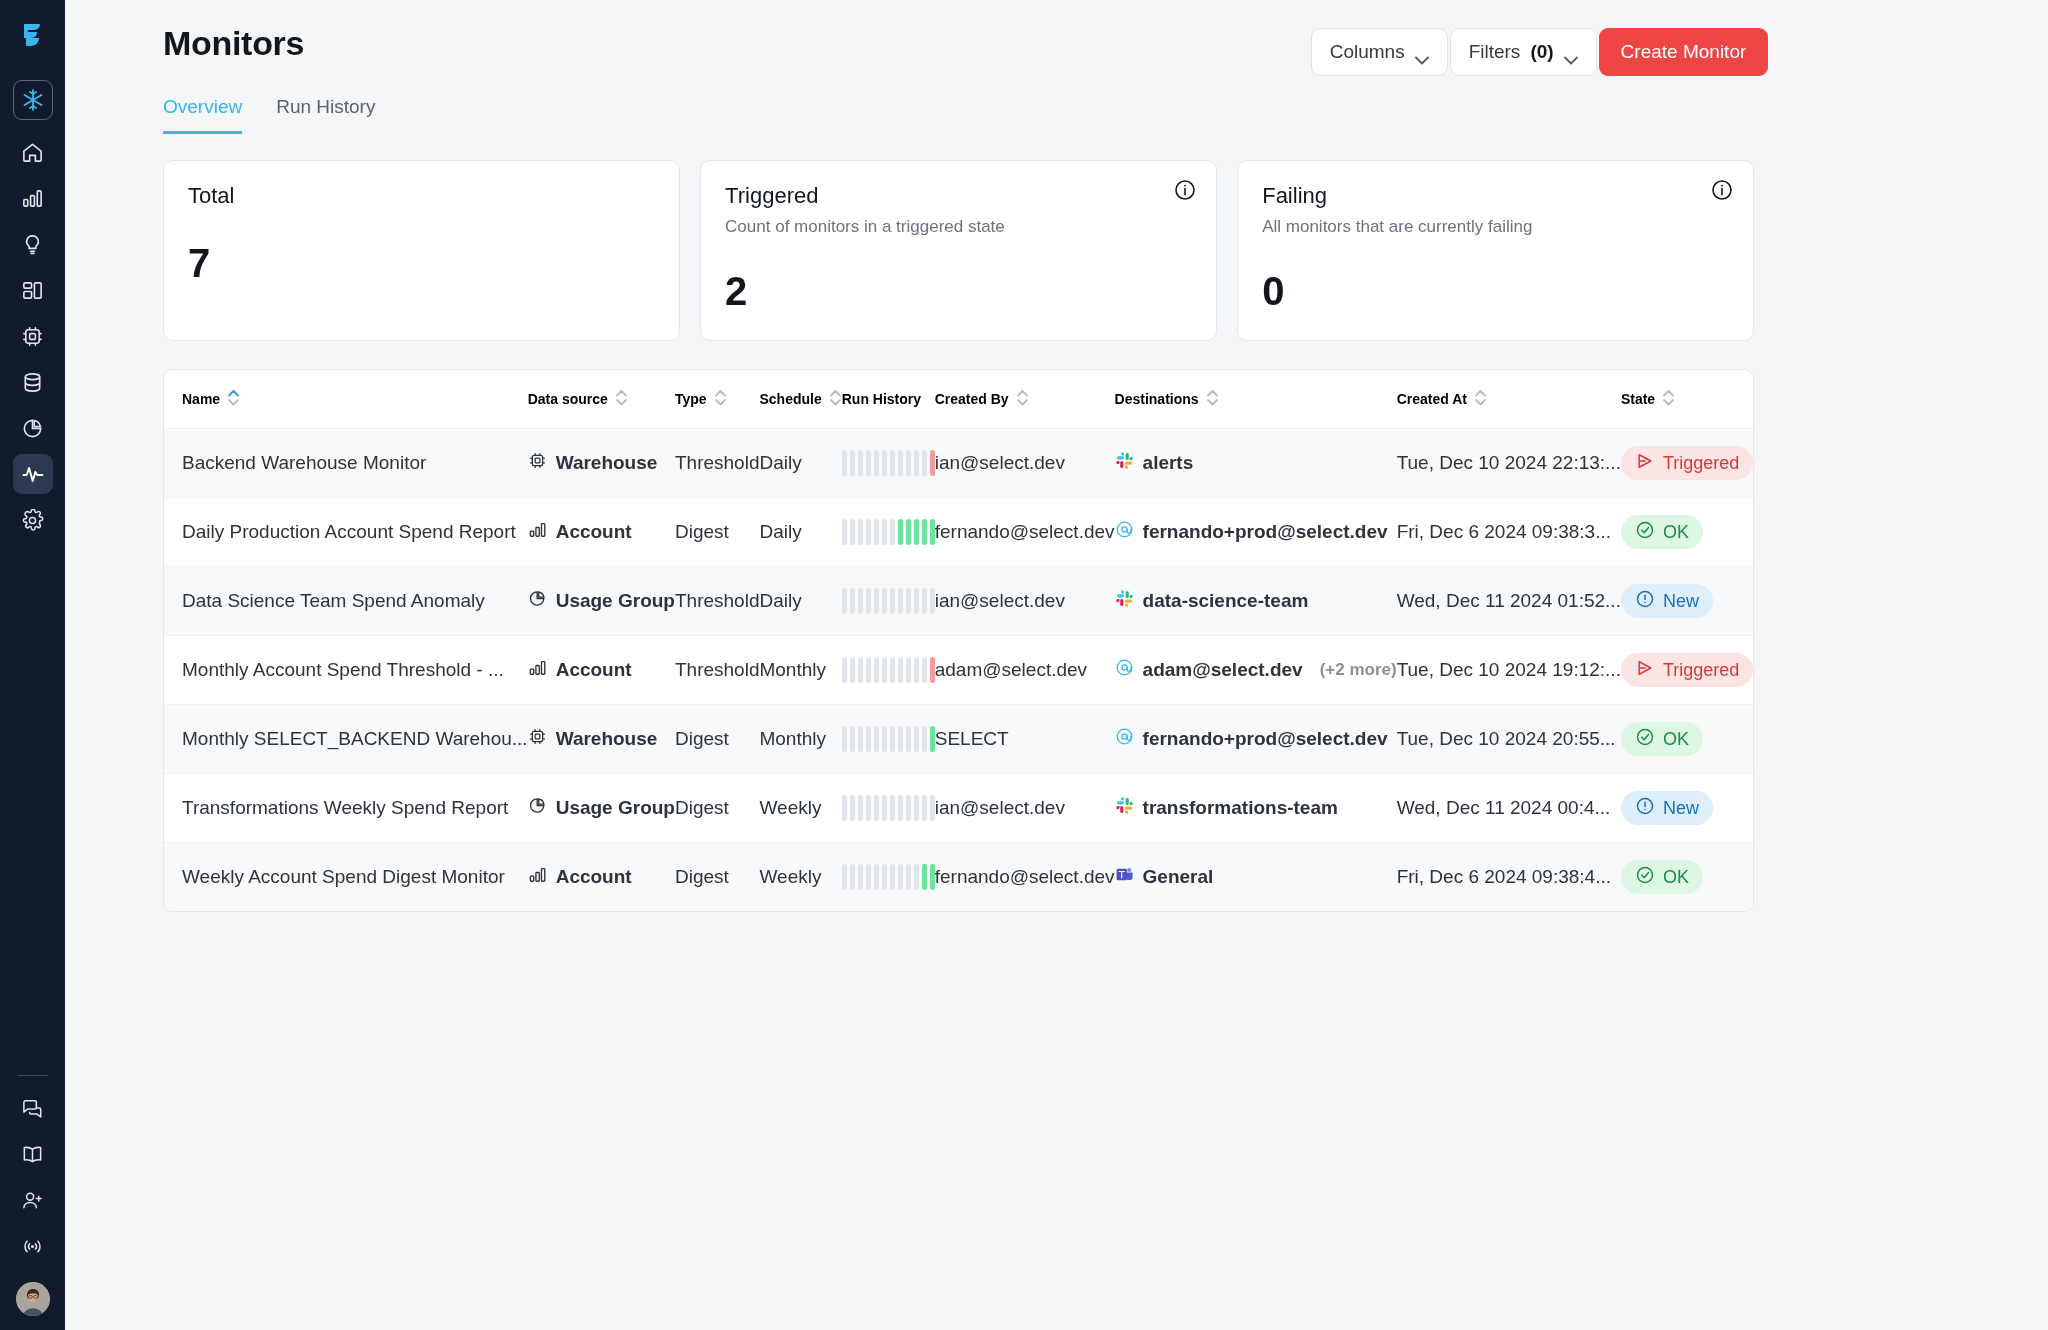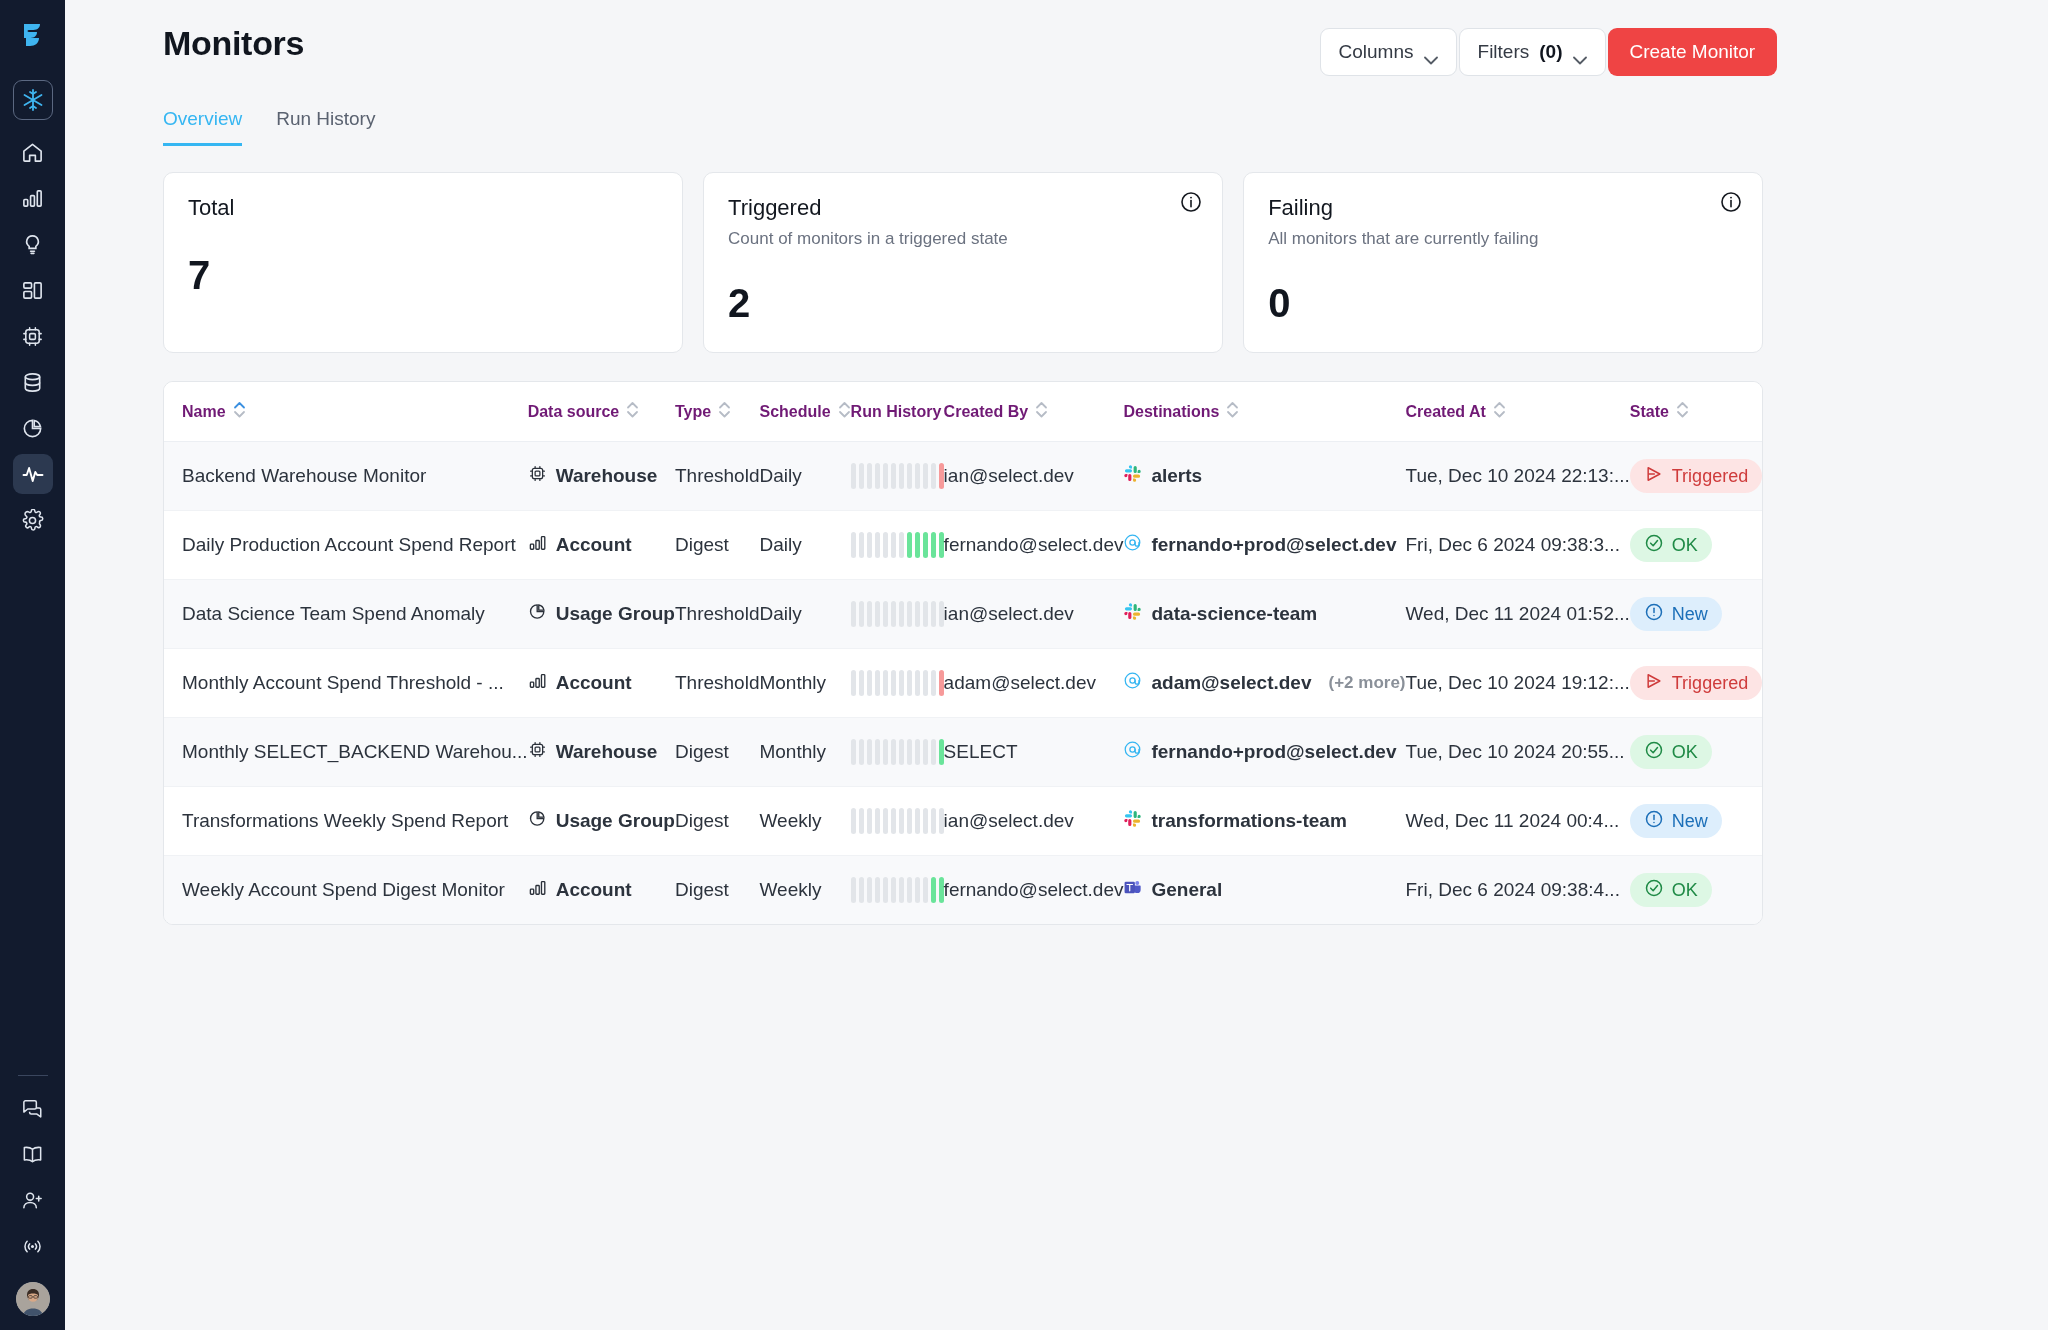--- a/index.html
+++ b/index.html
@@ -54,21 +54,21 @@
   .btn-ghost .cnt { font-weight: 700; color: #11161f; }
   .btn-primary {
     height: 48px; padding: 0 22px;
     background: #ef4444; border: none; border-radius: 9px;
     color: #ffffff; font-size: 19px; cursor: pointer;
     display:flex; align-items:center;
     font-family: "Liberation Sans", sans-serif;
   }
   .chev { width: 14px; height: 9px; }
 
-  .tabs { display: flex; gap: 34px; padding-left: 68px; margin-top: 32px; }
+  .tabs { display: flex; gap: 34px; padding-left: 68px; margin-top: 20px; }
   .tab {
     font-size: 19px; color: #5a6270; padding-bottom: 13px; cursor: pointer;
     border-bottom: 3px solid transparent;
   }
   .tab.active { color: #35b6f2; border-bottom-color: #35b6f2; }
 
   
   .cards { display: flex; gap: 20px; margin-top: 26px; padding: 0 30px 0 68px; }
   .card {
     flex: 1 1 0; background: #fff; border: 1px solid #e4e7eb; border-radius: 10px;
@@ -79,21 +79,21 @@
   .card-value { font-size: 40px; font-weight: 700; color: #11161f; margin-top: 32px; }
   .info-i { position: absolute; top: 18px; right: 20px; }
 
   
   .table-wrap {
     margin: 28px 30px 0 68px;
     background: #fff; border: 1px solid #e4e7eb; border-radius: 10px; overflow: hidden;
   }
   table { width: 100%; border-collapse: collapse; }
   thead th {
-    text-align: left; font-size: 16px; font-weight: 700; color: #701a75;
+    text-align: left; font-size: 14px; font-weight: 700; color: #000000;
     padding: 18px 0 18px 0; background: #fff;
     border-bottom: 1px solid #eceff3; white-space: nowrap;
   }
   thead th .hd { display: inline-flex; align-items: center; gap: 7px; cursor: pointer; }
   tbody td {
     font-size: 19px; color: #2c333d; padding: 17px 0; white-space: nowrap;
     vertical-align: middle;
   }
   tbody tr.alt { background: #f8f9fb; }
   tbody tr { border-bottom: 1px solid #f0f2f5; }

